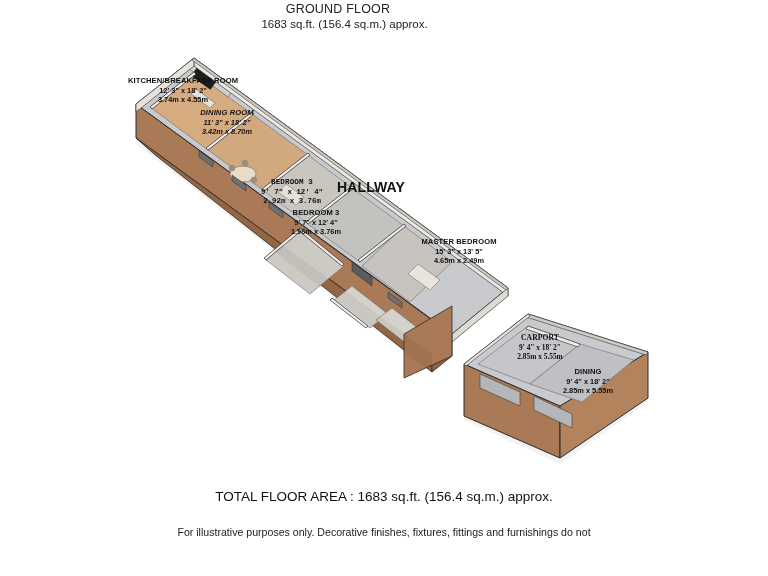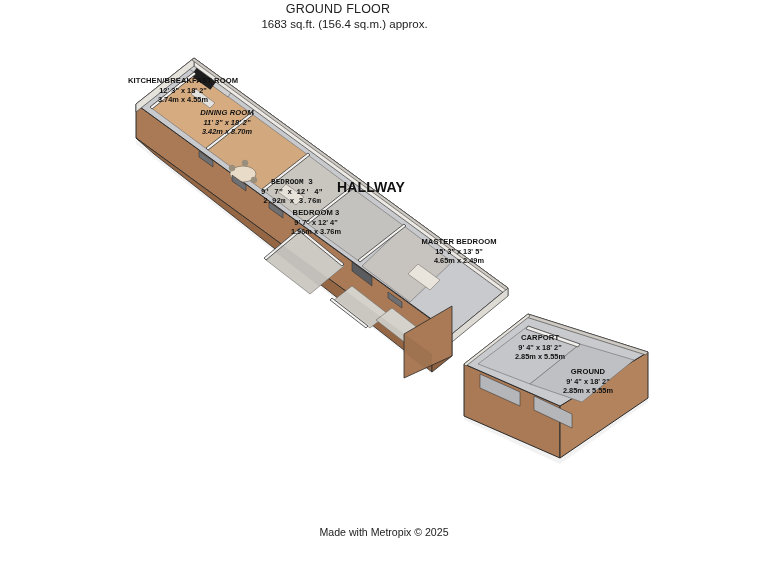--- a/index.html
+++ b/index.html
@@ -235,31 +235,32 @@
       <span class="rl-dim">9' 7" x 12' 4"</span>
       <span class="rl-dim">1.96m x 3.76m</span>
     </div>
 
     <div class="room-label" style="left:403px; top:203px; width:112px;">
       <span class="rl-name">MASTER BEDROOM</span>
       <span class="rl-dim">15' 3" x 13' 5"</span>
       <span class="rl-dim">4.65m x 2.49m</span>
     </div>
 
-    <div class="room-label" style="left:494px; top:299px; width:92px;">
+    <div class="room-label" style="left:494px; top:299px; width:92px;font-family:Liberation Serif, serif;">
       <span class="rl-name">CARPORT</span>
       <span class="rl-dim">9' 4" x 18' 2"</span>
       <span class="rl-dim">2.85m x 5.55m</span>
     </div>
 
     <div class="room-label" style="left:542px; top:333px; width:92px;">
-      <span class="rl-name">GROUND</span>
+      <span class="rl-name">DINING</span>
       <span class="rl-dim">9' 4" x 18' 2"</span>
       <span class="rl-dim">2.85m x 5.55m</span>
     </div>
   </div>
 
+  <div class="total-area">TOTAL FLOOR AREA : 1683 sq.ft. (156.4 sq.m.) approx.</div>
 
   <div class="disclaimer">
-    <div>Made with Metropix © 2025</div>
+    <div>For illustrative purposes only. Decorative finishes, fixtures, fittings and furnishings do not</div>
   </div>
 
 </div>
 
 </body></html>

